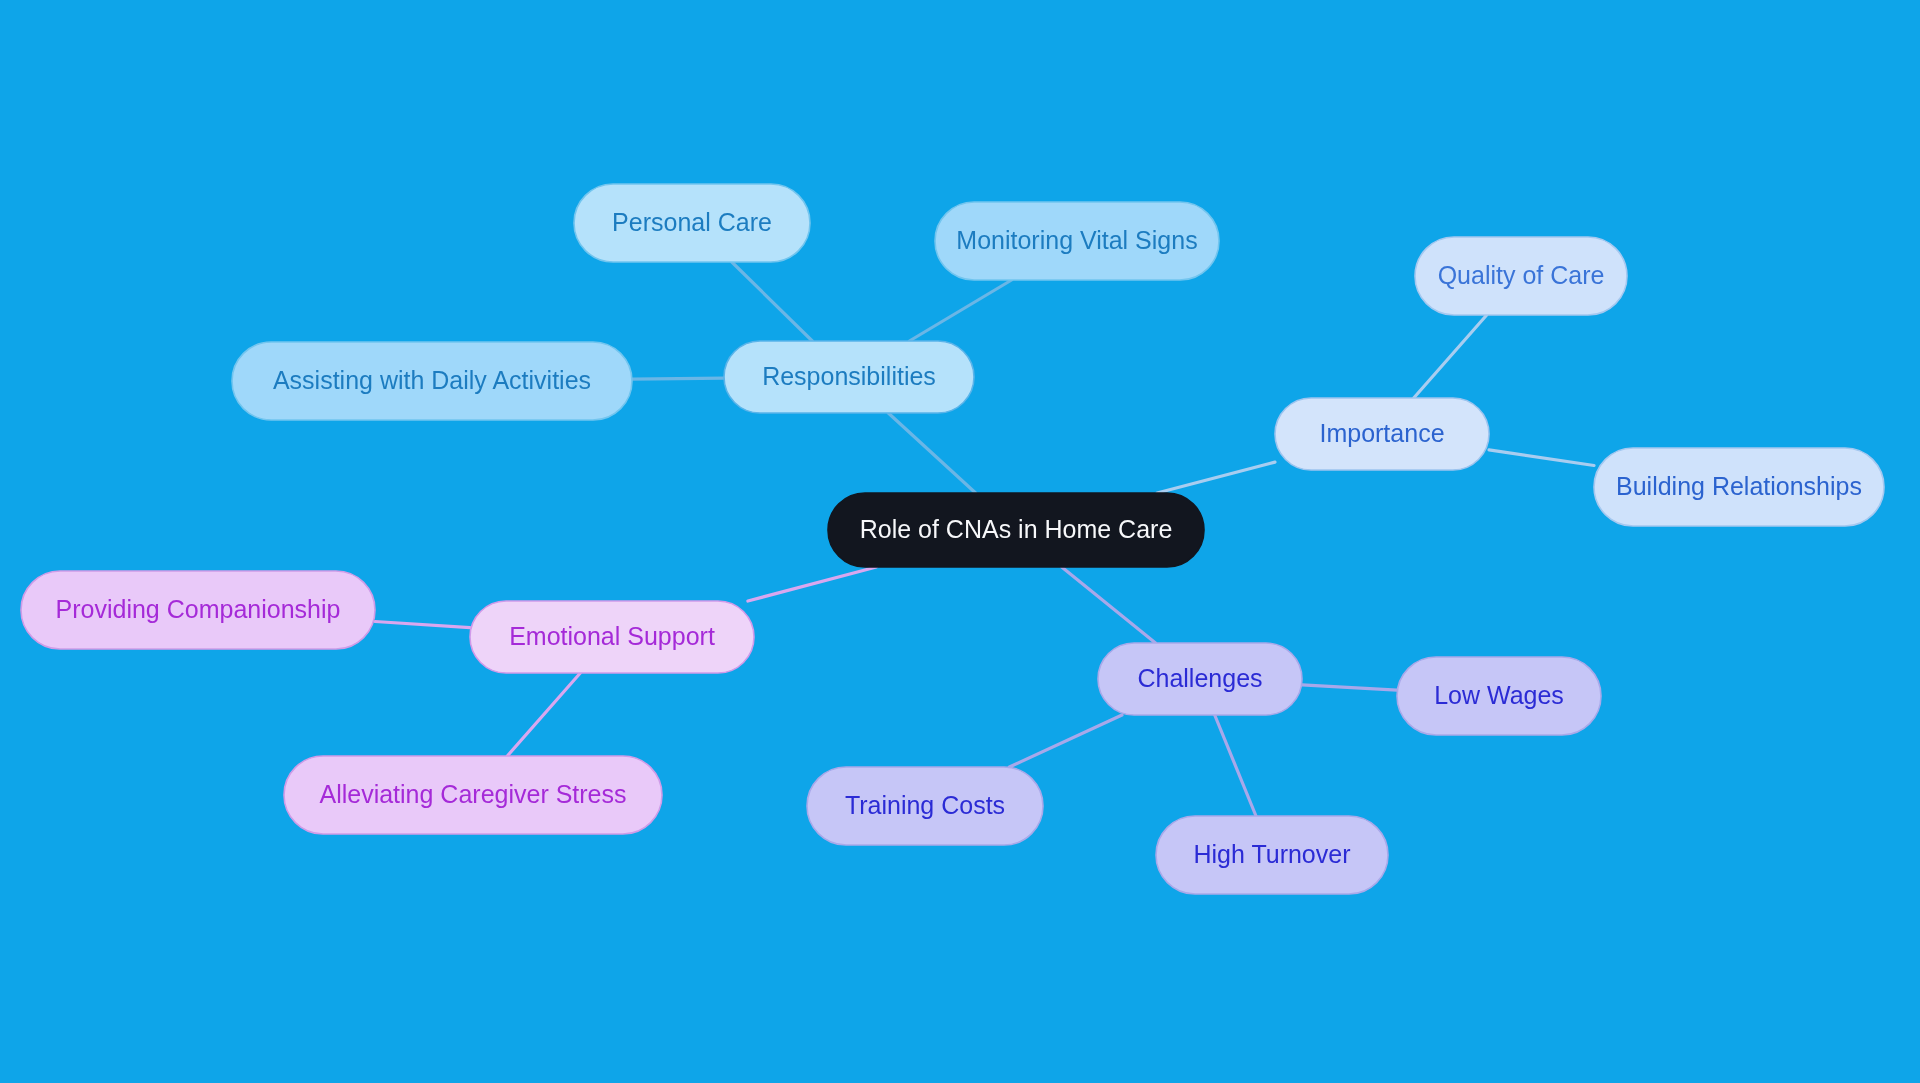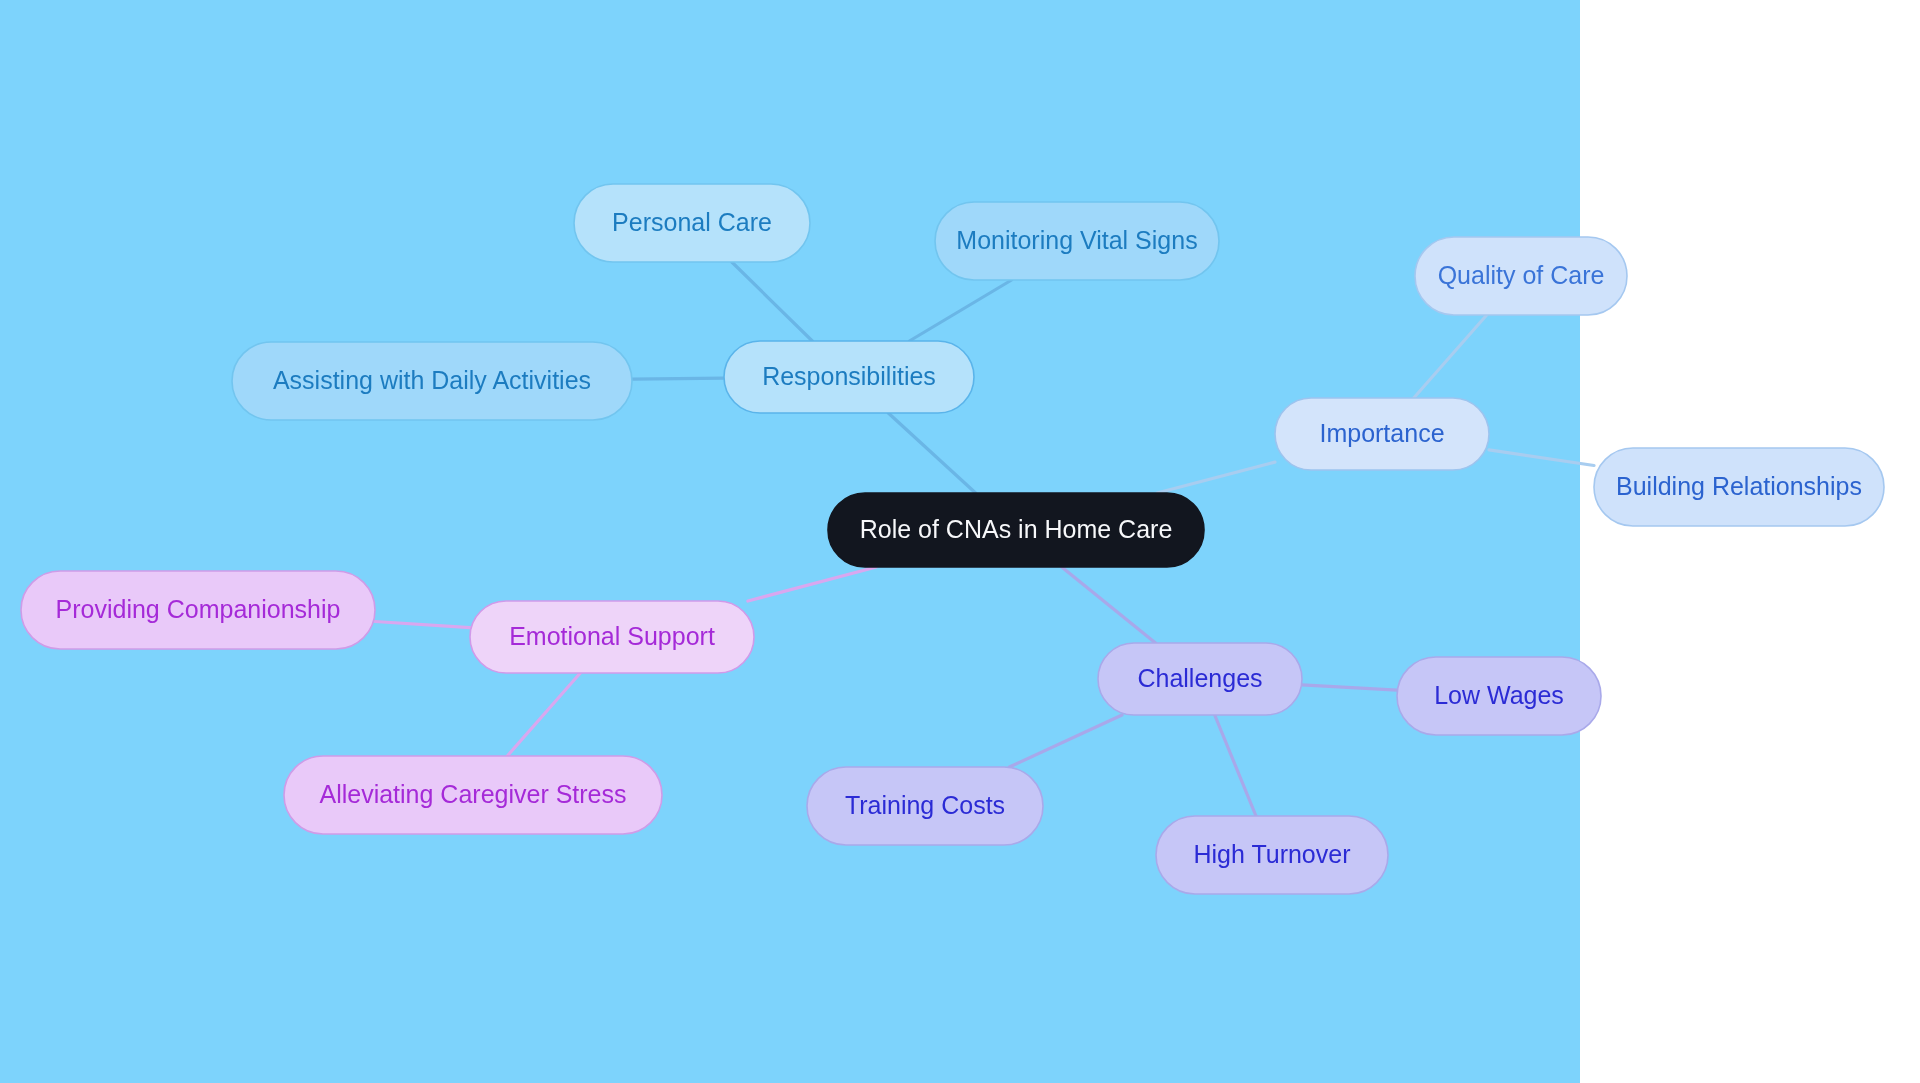--- a/index.html
+++ b/index.html
@@ -9,23 +9,23 @@
     background: #ffffff;
   }
   body {
     width: 1920px;
     height: 1083px;
     overflow: hidden;
     font-family: "Liberation Sans", sans-serif;
   }
   #mindmap-canvas {
     position: relative;
-    width: 1580px;
+    width: 1920px;
     height: 1083px;
-    background: #7dd3fc;
+    background: #0ea5e9;
   }
   svg.mm-svg {
     position: absolute;
     inset: 0;
     width: 1920px;
     height: 1083px;
     display: block;
   }
   .edge {
     fill: none;

